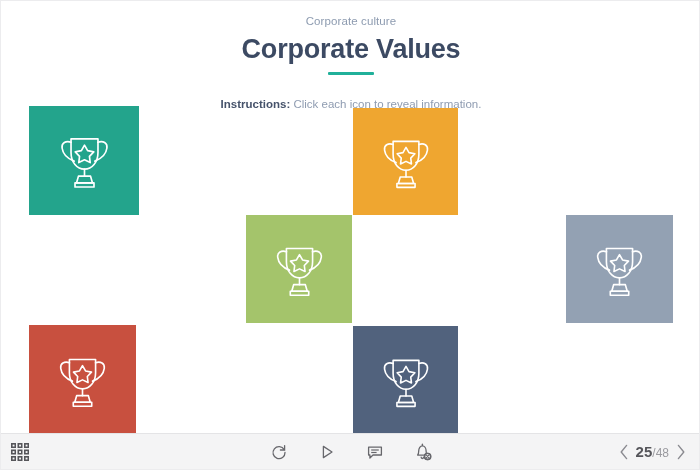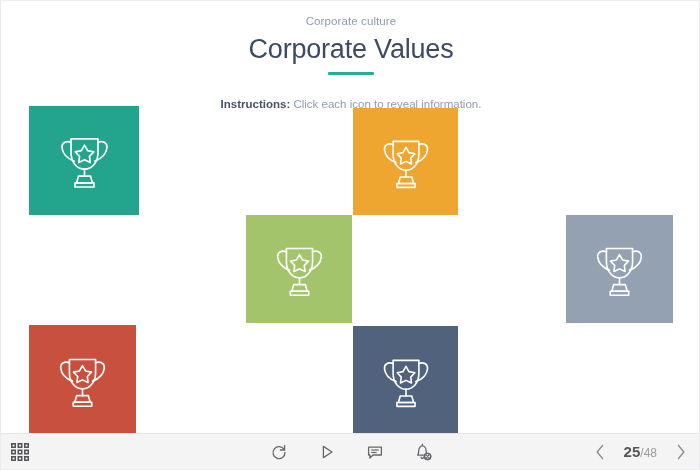--- a/index.html
+++ b/index.html
@@ -34,21 +34,21 @@
   #eyebrow {
     margin-top: 13px;
     font-size: 11.5px;
     color: #8d9bb0;
     letter-spacing: 0.1px;
     line-height: 14px;
   }
   #page-title {
     margin-top: 6px;
     font-size: 27px;
-    font-weight: normal;
+    font-weight: bold;
     color: #3c4a63;
     letter-spacing: -0.2px;
     line-height: 31px;
   }
   #title-rule {
     width: 46px;
     height: 3px;
     background: #20b09a;
     margin: 7px auto 0 auto;
     border-radius: 1px;
@@ -116,21 +116,21 @@
     justify-content: center;
     cursor: pointer;
   }
   #pager {
     position: absolute;
     right: 12px;
     top: 0;
     height: 36px;
     display: flex;
     align-items: center;
-    gap: 16px;
+    gap: 4px;
   }
   #pager .arrow {
     width: 16px;
     height: 20px;
     display: flex;
     align-items: center;
     justify-content: center;
     cursor: pointer;
   }
   #page-counter {

